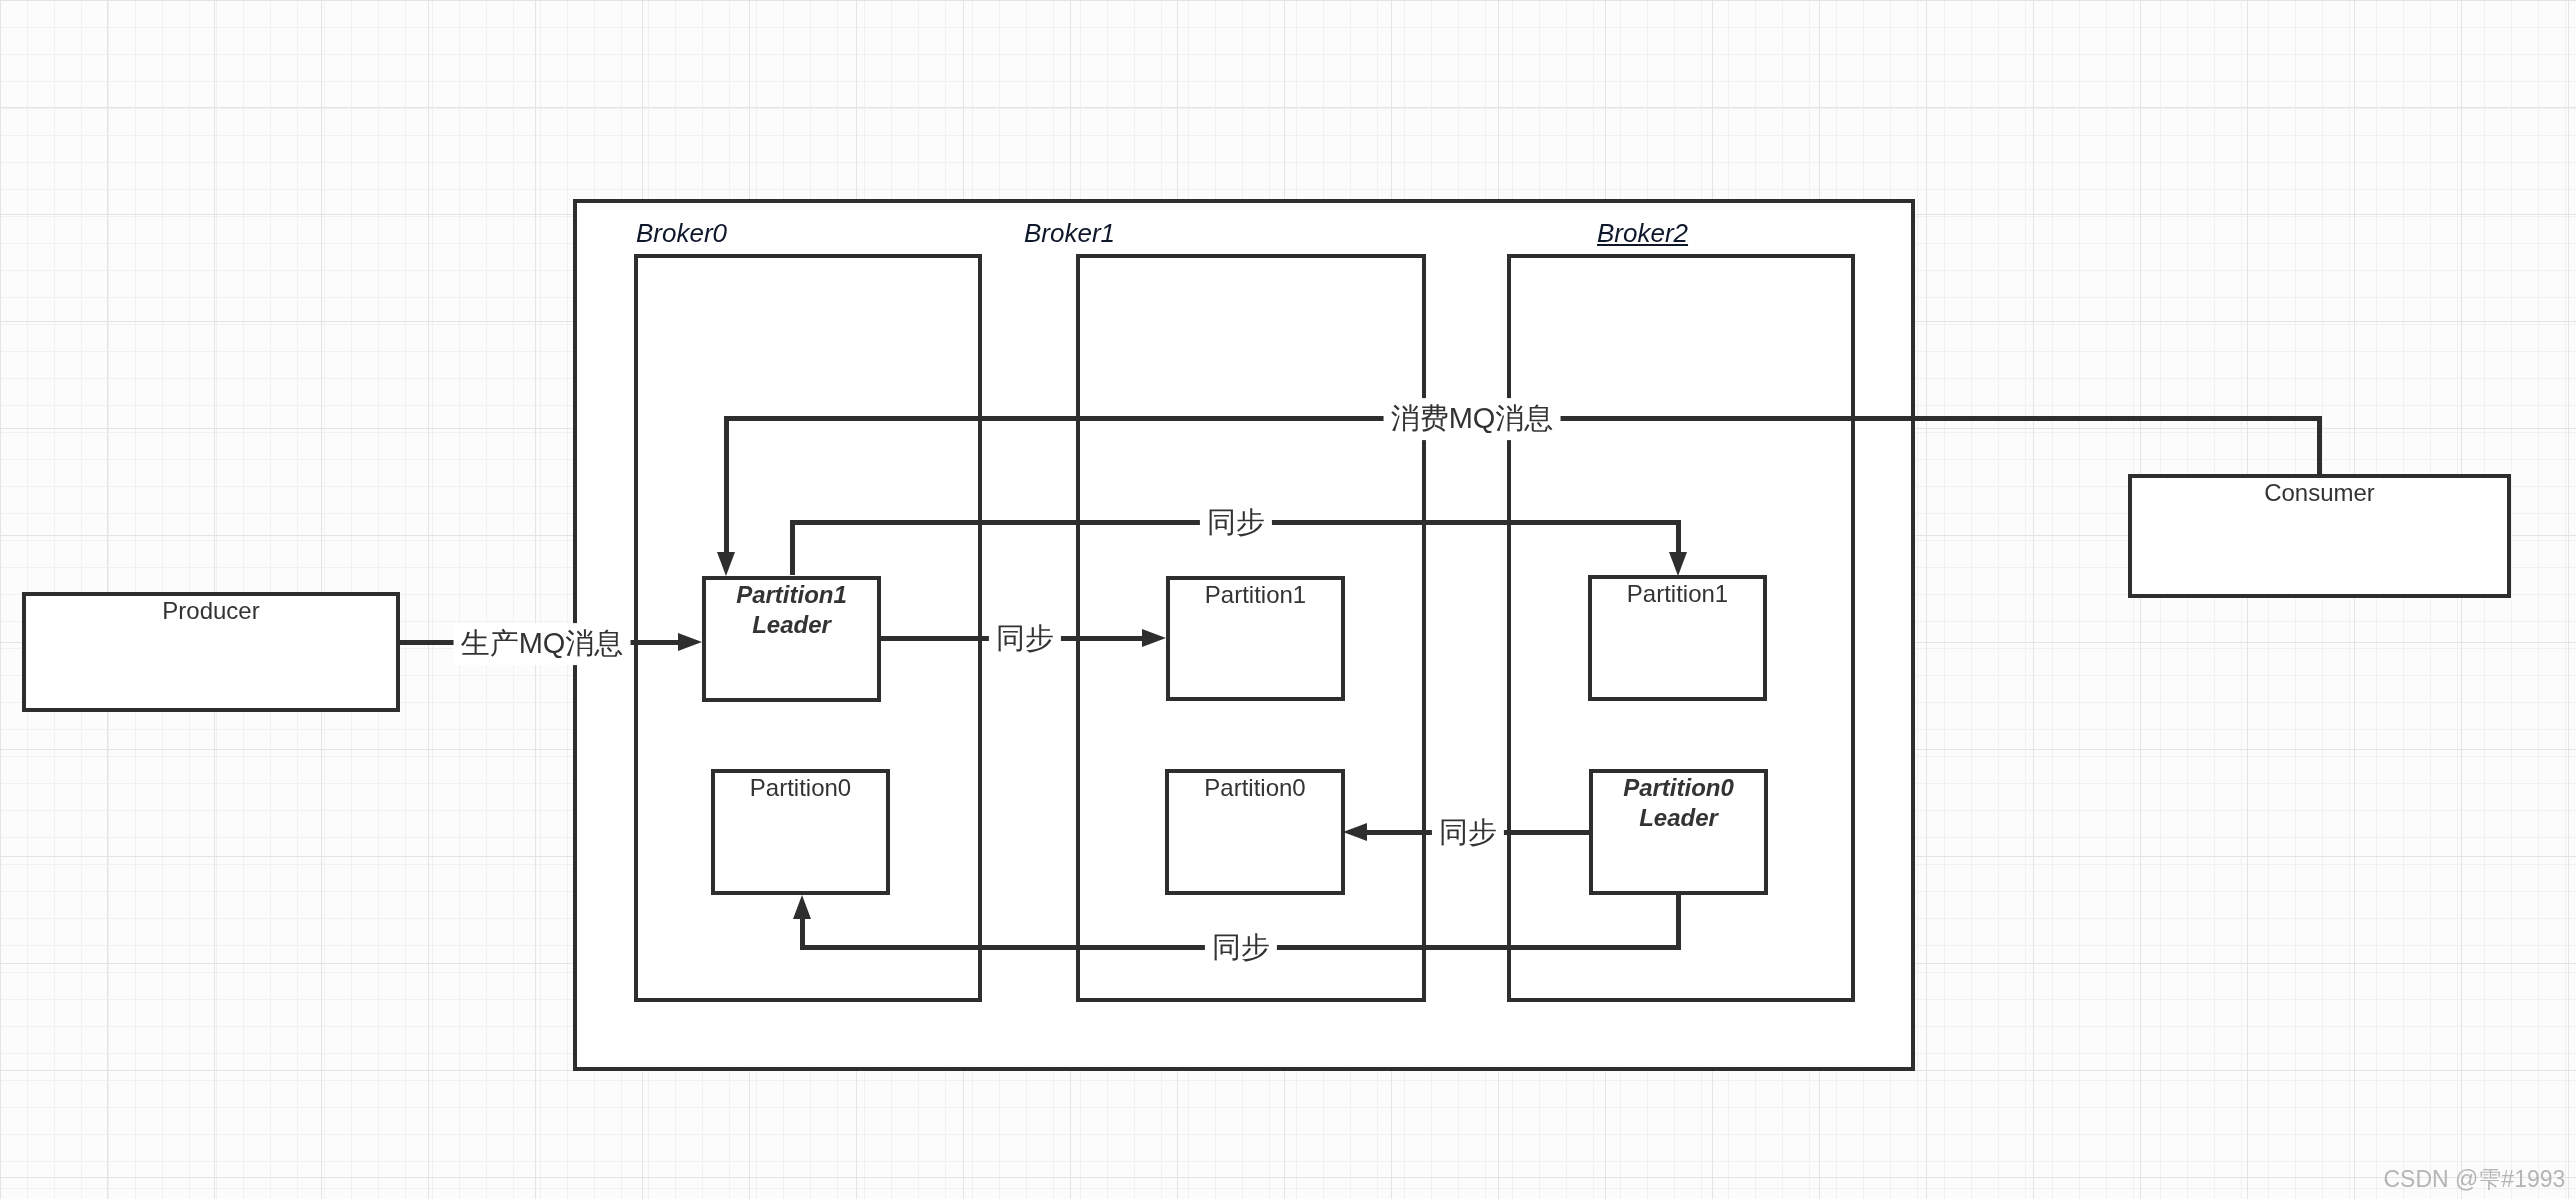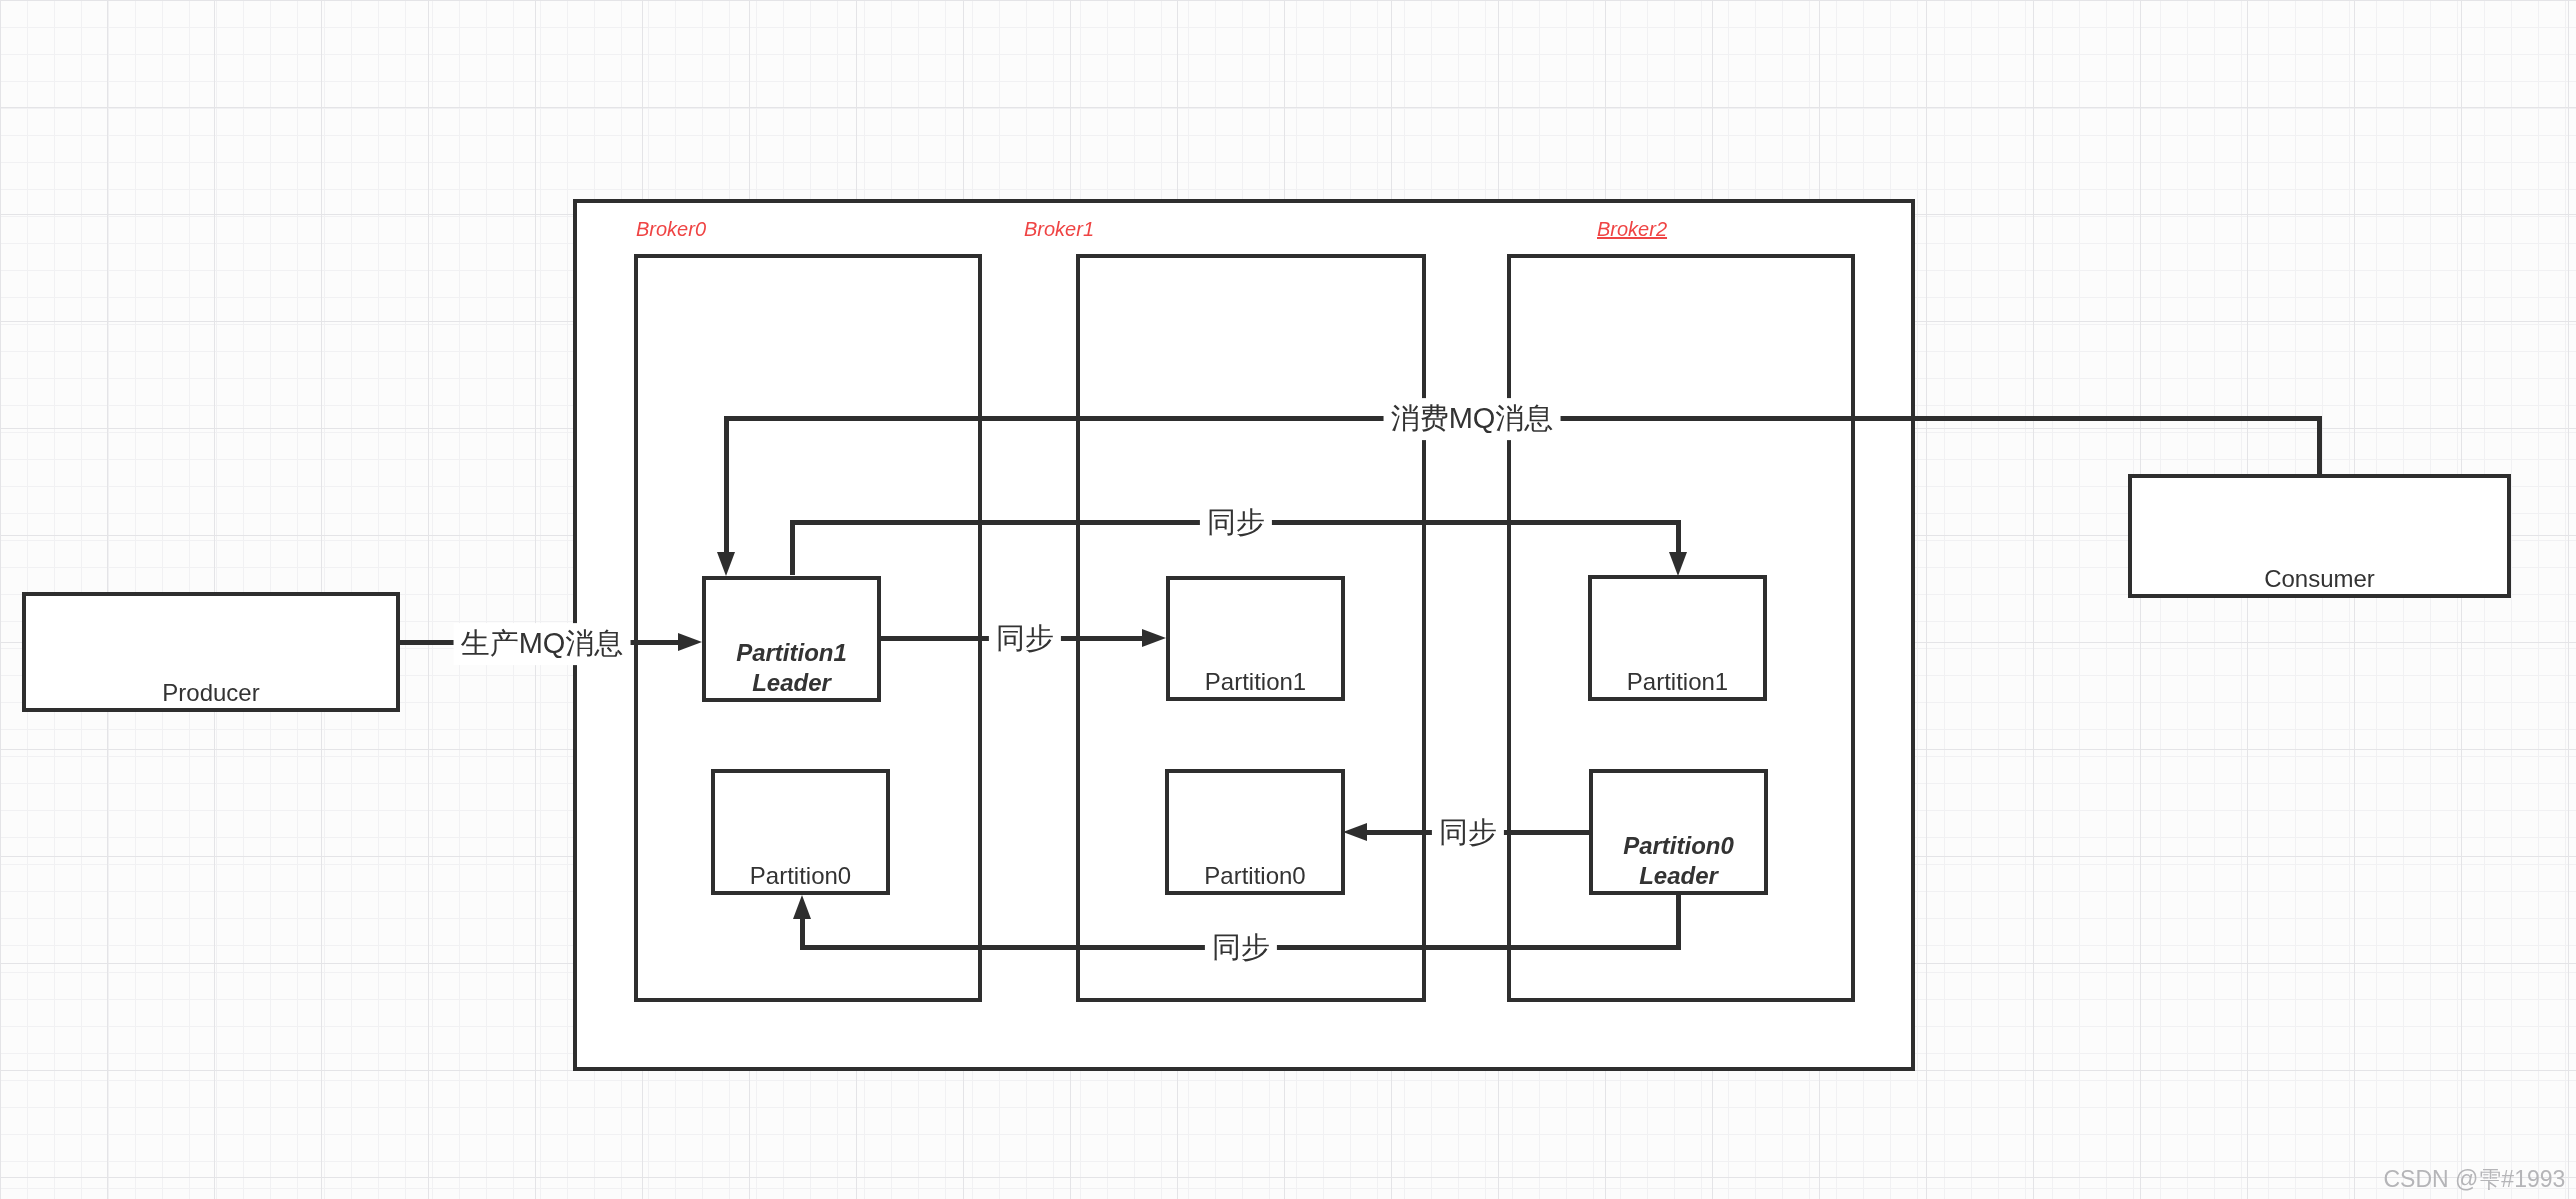--- a/index.html
+++ b/index.html
@@ -17,29 +17,29 @@
     color:#333;
   }
   .canvas{position:absolute;inset:0;}
 
   
   .box{
     position:absolute;box-sizing:border-box;
     border:4.5px solid #2e2e2e;background:#ffffff;
   }
   .labelled{
-    display:flex;flex-direction:column;align-items:center;justify-content:flex-end;
+    display:flex;flex-direction:column;align-items:center;justify-content:flex-start;
     text-align:center;font-size:24px;line-height:30px;color:#333;
   }
   .leader{font-style:italic;font-weight:bold;}
   .l2:empty{display:none;}
 
   
   .broker-title{
-    position:absolute;font-style:italic;font-size:20px;color:#ef4444;
+    position:absolute;font-style:italic;font-size:26px;color:#0f172a;
     white-space:nowrap;z-index:4;
   }
 
   
   .hline,.vline{position:absolute;background:#2e2e2e;z-index:3;}
   .hline{height:4.5px;}
   .vline{width:4.5px;}
   .arrow{position:absolute;width:0;height:0;z-index:3;}
   .arrow.right{border-top:9px solid transparent;border-bottom:9px solid transparent;border-left:24px solid #2e2e2e;}
   .arrow.left {border-top:9px solid transparent;border-bottom:9px solid transparent;border-right:24px solid #2e2e2e;}

